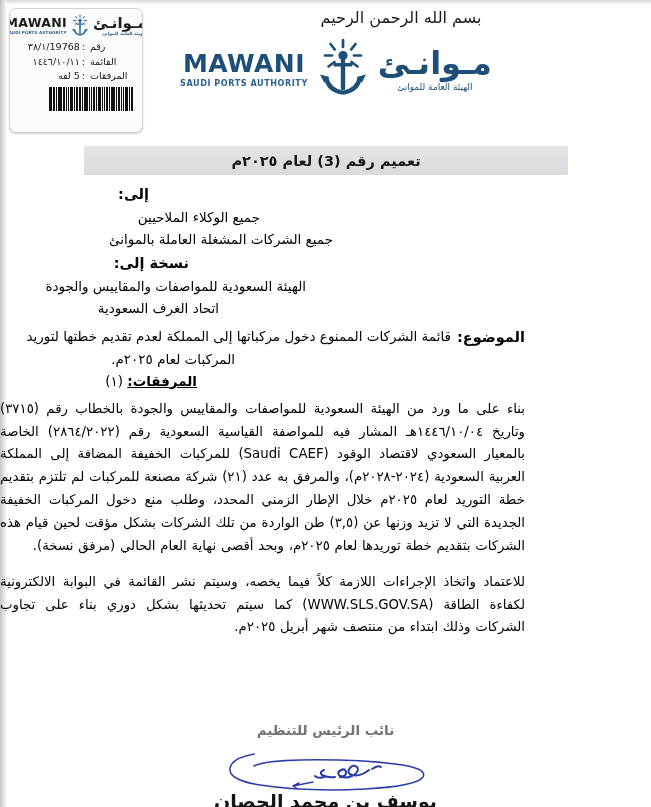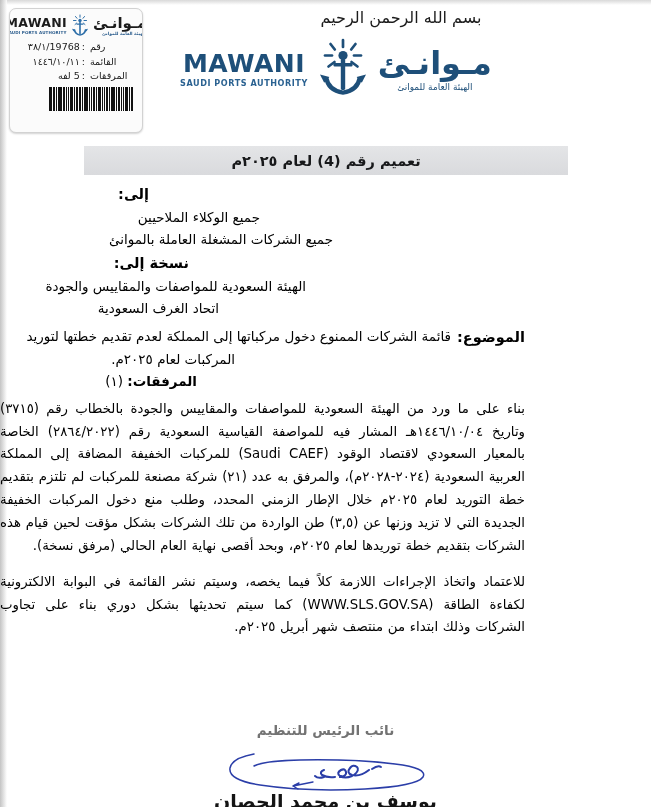--- a/index.html
+++ b/index.html
@@ -238,21 +238,21 @@
     line-height: 1.6;
     text-align: right;
     padding-right: 290px;
   }
   .attach-row {
     margin-top: 2px;
     font-size: 13.5px;
     padding-right: 328px;
     white-space: nowrap;
   }
-  .attach-row b { font-weight: bold; }
+  .attach-row b { font-weight: bold; text-decoration: underline; }
 
   .para {
     font-size: 13.3px;
     line-height: 1.72;
     text-align: justify;
     text-align-last: right;
     margin: 8px 0 0 0;
     direction: rtl;
     word-spacing: .5px;
   }
@@ -405,21 +405,21 @@
         </g>
       </g>
     </svg>
     <div class="brand-ar">
       <b>مـوانـئ</b>
       <small>الهيئة العامة للموانئ</small>
     </div>
   </div>
 
   <div class="title-band">
-    <span>تعميم رقم (4) لعام ٢٠٢٥م</span>
+    <span>تعميم رقم (3) لعام ٢٠٢٥م</span>
   </div>
 
   <div class="doc-body">
 
     <div class="addr-block">
       <div class="addr-head">إلى:</div>
       <div class="addr-line addr-indent-1">جميع الوكلاء الملاحيين</div>
       <div class="addr-line addr-indent-2">جميع الشركات المشغلة العاملة بالموانئ</div>
       <div class="addr-head addr-indent-3" style="padding-right:336px;margin-top:3px">نسخة إلى:</div>
       <div class="addr-line addr-indent-5">الهيئة السعودية للمواصفات والمقاييس والجودة</div>

